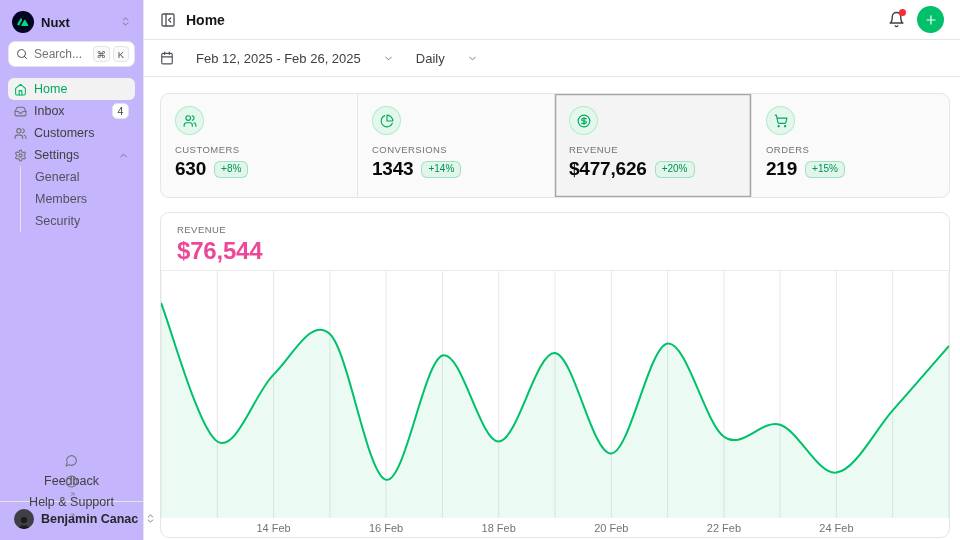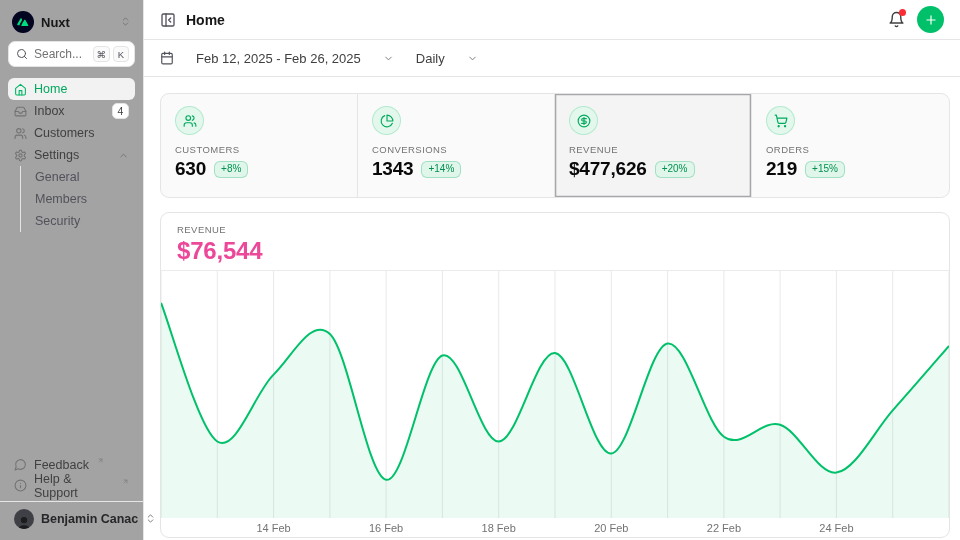--- a/index.html
+++ b/index.html
@@ -7,21 +7,21 @@
   body {
     font-family: "Liberation Sans", "DejaVu Sans", sans-serif;
     background: #fff; color: #171717; font-size: 13px;
     -webkit-font-smoothing: antialiased;
   }
   .app { display: flex; width: 960px; height: 540px; }
 
   
   .sidebar {
     width: 144px; min-width: 144px; height: 540px;
-    border-right: 1px solid #e5e5e5; background: #a3a3a3;
+    border-right: 1px solid #e5e5e5; background: #c4b5fd;
     display: flex; flex-direction: column; padding: 10px 8px 0 8px;
   }
   .ws-row { display: flex; align-items: center; gap: 7px; height: 24px; padding: 0 4px; cursor: pointer; border-radius: 6px; }
   .ws-logo { width: 22px; height: 22px; border-radius: 50%; background: #020420; display: flex; align-items: center; justify-content: center; flex: none; }
   .ws-name { font-size: 13px; font-weight: 700; color: #171717; flex: 1; }
   .sel-icon { color: #737373; flex: none; }
 
   .search-box {
     margin-top: 7px; height: 26px; border: 1px solid #e4e4e7; border-radius: 7px;
     background: #fff; display: flex; align-items: center; gap: 6px; padding: 0 5px 0 7px; cursor: text;
@@ -45,21 +45,21 @@
   .nav-item.active .icn { color: #00b564; }
   .nav-item .trail { margin-left: auto; display: flex; align-items: center; }
   .count-badge {
     min-width: 17px; height: 16px; border: 1px solid #e4e4e7; border-radius: 5px; background: #fff;
     font-size: 10.5px; font-weight: 500; color: #404040; display: flex; align-items: center; justify-content: center; padding: 0 3px;
   }
   .sub-list { margin-left: 12px; border-left: 1px solid #e5e5e5; padding-left: 10px; display: flex; flex-direction: column; }
   .sub-item { height: 22px; display: flex; align-items: center; font-size: 12.5px; font-weight: 500; color: #52525b; cursor: pointer; border-radius: 6px; padding: 0 4px; }
 
   .sb-bottom { margin-top: auto; padding-bottom: 4px; }
-  .link-item { display: flex; align-items: center; gap: 7px; height: 21px; padding: 0 6px; font-size: 12.5px; font-weight: 500; color: #404040; cursor: pointer; border-radius: 6px; }
+  .link-item { display: flex; align-items: center; gap: 7px; height: 21px; padding: 0 6px; font-size: 12.5px; font-weight: 500; color: #404040; cursor: pointer; border-radius: 6px; flex-direction: column; }
   .link-item .icn { color: #737373; display: flex; }
   .ext { color: #737373; display: flex; transform: translateY(-4px); margin-left: 1px; }
 
   .user-row {
     border-top: 1px solid #e5e5e5; margin: 5px -8px 0 -8px; padding: 0 12px 0 14px;
     height: 35px; display: flex; align-items: center; gap: 7px; cursor: pointer;
   }
   .avatar { width: 20px; height: 20px; border-radius: 50%; background: #3f3f46; overflow: hidden; display: flex; align-items: flex-end; justify-content: center; flex: none; }
   .user-name { font-size: 12.5px; font-weight: 600; color: #27272a; flex: 1; white-space: nowrap; }
 

